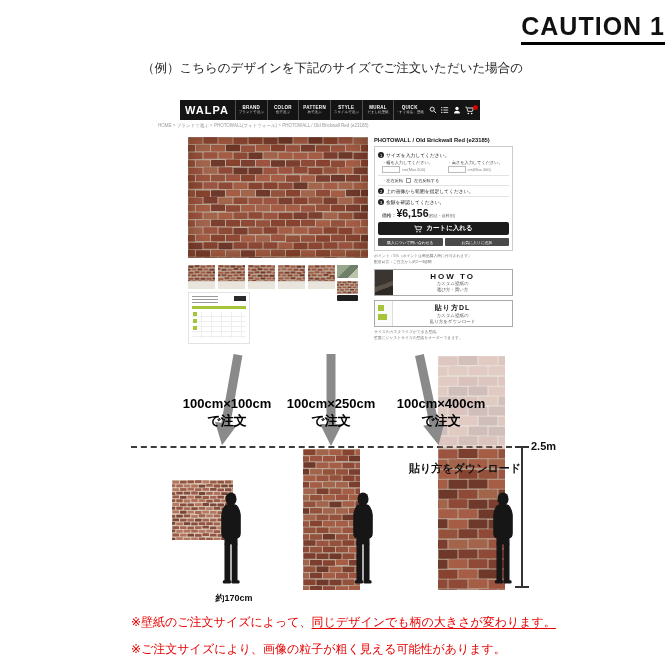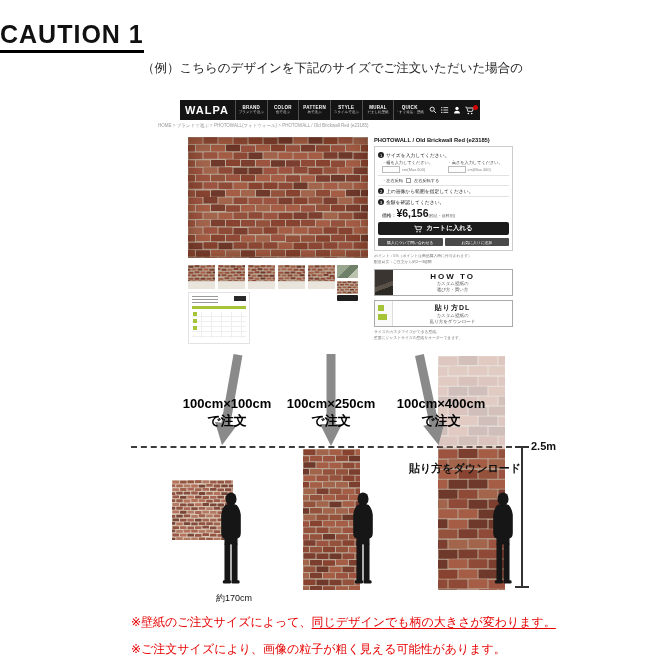--- a/index.html
+++ b/index.html
@@ -1,21 +1,21 @@
 <!DOCTYPE html>
 <html><head>
 <meta charset="utf-8">
 <style>
   html,body{margin:0;padding:0;background:#fff;}
   *{box-sizing:border-box;}
   .page{position:relative;width:665px;height:665px;background:#fff;overflow:hidden;
         font-family:"Liberation Sans","DejaVu Sans",sans-serif;color:#111;}
 
   
-  .main-title{position:absolute;top:20px;left:0;width:100%;text-align:left;}
+  .main-title{position:absolute;top:12px;left:0;width:100%;text-align:right;}
   .main-title span{display:inline-block;font-size:25px;font-weight:bold;letter-spacing:1px;
         border-bottom:3px solid #000;padding-bottom:1px;}
   .subtitle{position:absolute;left:0;width:100%;text-align:center;font-size:12.5px;color:#222;}
   .subtitle.l1{top:60px;} .subtitle.l2{top:79px;}
 
   
   .shop{position:absolute;left:155px;top:100px;width:360px;height:256px;background:#fff;}
   .shop-header{position:absolute;left:25px;top:0;width:300px;height:20px;background:#141414;
         display:flex;align-items:center;padding:0 5px;}
   .logo{color:#fff;font-weight:bold;font-size:11px;letter-spacing:1px;margin-right:6px;}
@@ -99,21 +99,21 @@
   .cmp-label{position:absolute;top:461px;font-size:11px;font-weight:bold;transform:translateX(-50%);
         white-space:nowrap;z-index:4;}
   .wall{position:absolute;z-index:2;}
   .wall.small{left:172px;top:480px;width:61px;height:60px;filter:brightness(1.18) saturate(.8);}
   .wall.mid{left:303px;top:449px;width:57px;height:141px;}
   .wall.big{left:438px;top:449px;width:67px;height:141px;}
   .person{position:absolute;width:34px;height:98px;z-index:3;}
   .person svg{display:block;width:100%;height:100%;}
   .p1{left:214px;top:492px;} .p2{left:346px;top:492px;} .p3{left:486px;top:492px;}
   .height-170{position:absolute;left:234px;top:592px;transform:translateX(-50%);
-        font-size:9px;font-weight:normal;}
+        font-size:9px;font-weight:bold;}
   .ruler{position:absolute;left:521px;top:446px;width:2px;height:142px;background:#333;z-index:2;}
   .ruler::before,.ruler::after{content:"";position:absolute;left:-6px;width:14px;height:2px;background:#333;}
   .ruler::before{top:0;} .ruler::after{bottom:0;}
   .ruler-label{position:absolute;left:531px;top:440px;font-size:11px;font-weight:bold;}
 
   
   .caution{position:absolute;left:131px;font-size:12px;font-weight:normal;white-space:nowrap;}
   .caution.c1{top:614px;} .caution.c2{top:641px;}
   .caution u{text-underline-offset:2px;}
 </style>

